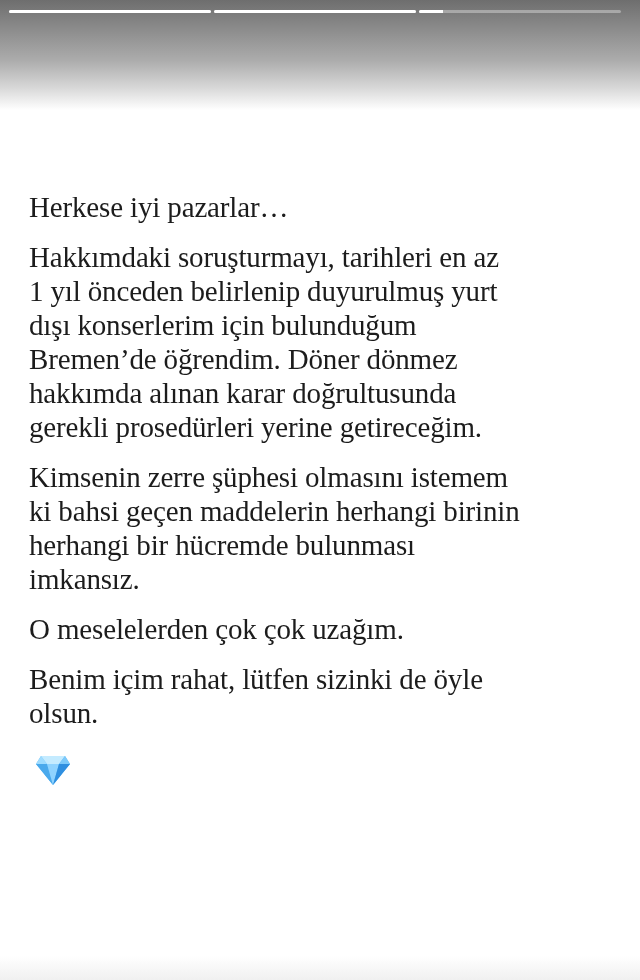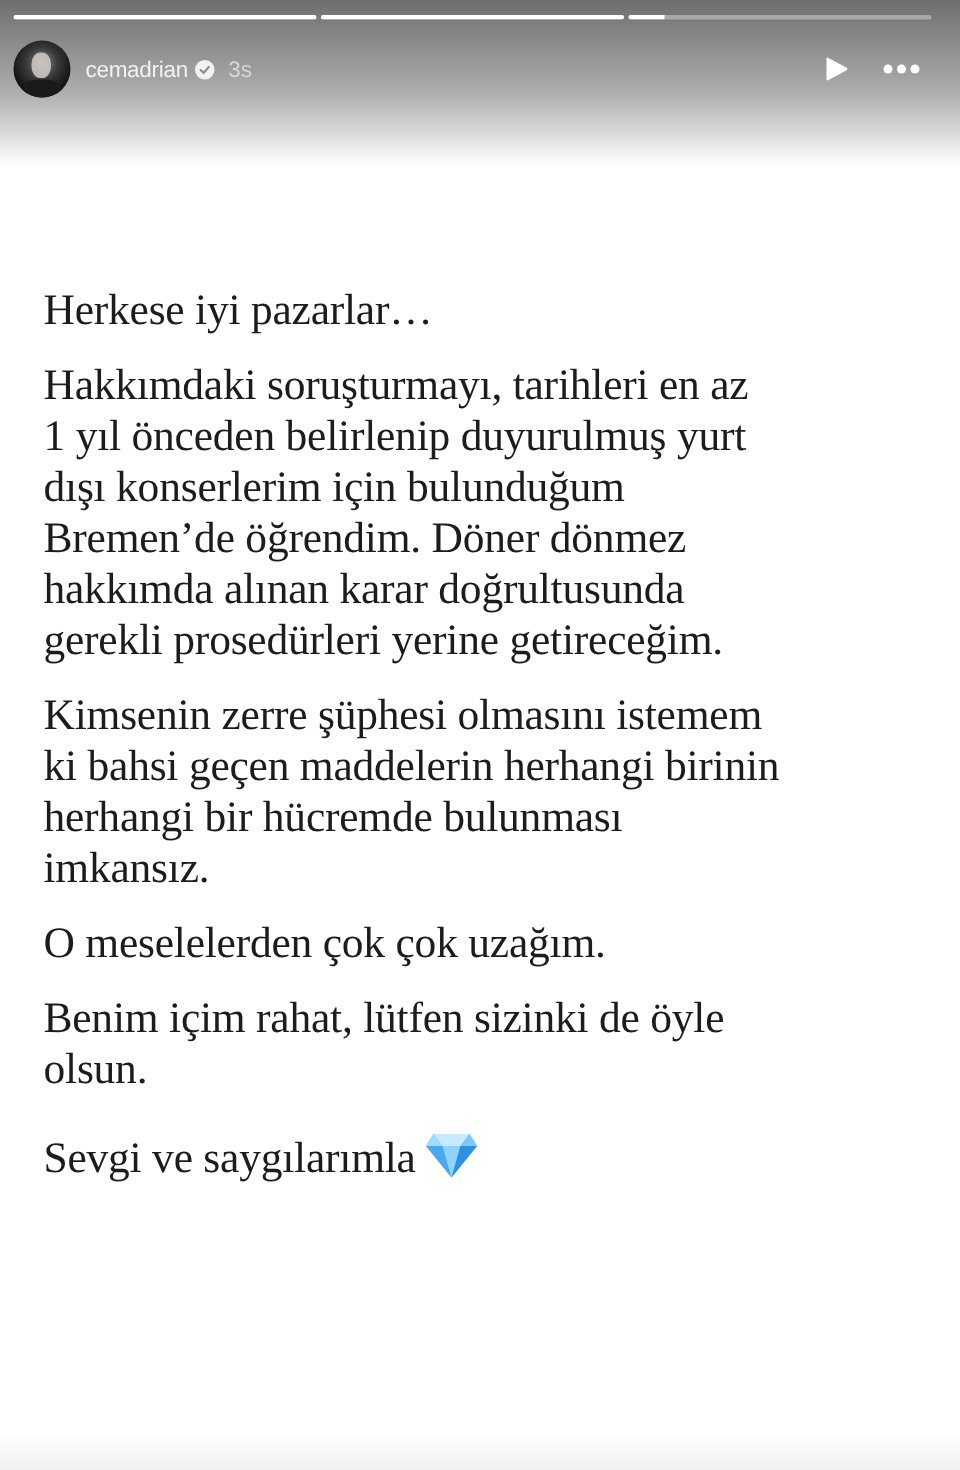--- a/index.html
+++ b/index.html
@@ -77,41 +77,20 @@
         <div class="fill" style="width:100%"></div>
       </div>
     <div class="seg">
         <div class="fill" style="width:100%"></div>
       </div>
     <div class="seg">
         <div class="fill" style="width:12%"></div>
       </div>
   </div>
 
-  <div class="header">
-    <div class="avatar"></div>
-    <span class="username">cemadrian</span>
-    <span class="verified">
-      <svg viewBox="0 0 10 10">
-          <path d="M2 5.2 L4.2 7.3 L8 3" fill="none" stroke="#8a8a8a" stroke-width="1.6" stroke-linecap="round" stroke-linejoin="round"></path>
-        </svg>
-    </span>
-    <span class="time">3s</span>
-    <div class="spacer"></div>
-    <div class="play-btn">
-      <svg width="16" height="18" viewBox="0 0 16 18">
-          <path d="M2 1.5 Q1 1 1 2.3 L1 15.7 Q1 17 2 16.5 L14.5 9.8 Q15.5 9 14.5 8.2 Z" fill="#ffffff"></path>
-        </svg>
-    </div>
-    <div class="more-btn">
-      <span class="dot"></span>
-      <span class="dot"></span>
-      <span class="dot"></span>
-    </div>
-  </div>
 
   <div class="content">
     <p class="para" style="margin-bottom:16px">
       <span class="line">Herkese iyi pazarlar…</span>
     </p>
     <p class="para" style="margin-bottom:16px">
       <span class="line">Hakkımdaki soruşturmayı, tarihleri en az</span>
       <span class="line">1 yıl önceden belirlenip duyurulmuş yurt</span>
       <span class="line">dışı konserlerim için bulunduğum</span>
       <span class="line">Bremen’de öğrendim. Döner dönmez</span>
@@ -125,21 +104,21 @@
       <span class="line">imkansız.</span>
     </p>
     <p class="para" style="margin-bottom:16px">
       <span class="line">O meselelerden çok çok uzağım.</span>
     </p>
     <p class="para" style="margin-bottom:24px">
       <span class="line">Benim içim rahat, lütfen sizinki de öyle</span>
       <span class="line">olsun.</span>
     </p>
     <p class="para">
-      <span>Sevgi ve saygılarımla</span><svg class="diamond" viewBox="0 0 36 32">
+      <svg class="diamond" viewBox="0 0 36 32">
         <polygon points="6,2 30,2 35,10 18,31 1,10" fill="#5bb8f5"></polygon>
         <polygon points="6,2 12,10 1,10" fill="#9fdcff"></polygon>
         <polygon points="6,2 30,2 24,10 12,10" fill="#c4ebff"></polygon>
         <polygon points="30,2 35,10 24,10" fill="#7cc9fa"></polygon>
         <polygon points="1,10 12,10 18,31" fill="#4aa9ec"></polygon>
         <polygon points="12,10 24,10 18,31" fill="#8fd3ff"></polygon>
         <polygon points="24,10 35,10 18,31" fill="#2f8fe0"></polygon>
       </svg>
     </p>
   </div>

